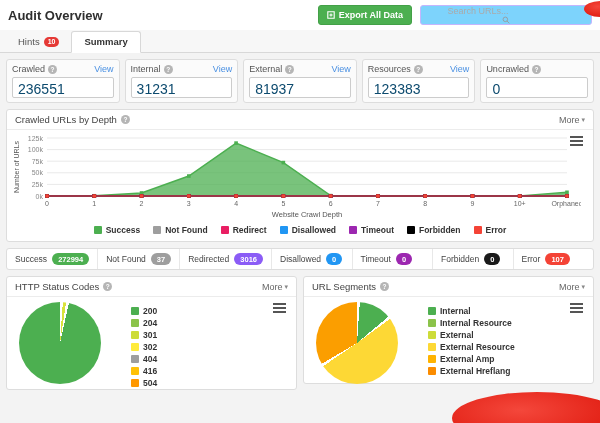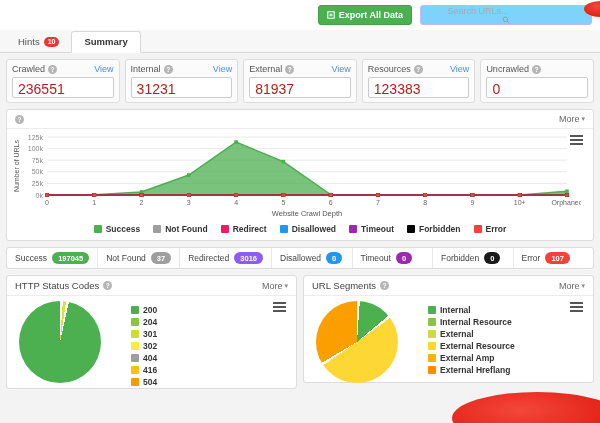--- a/index.html
+++ b/index.html
@@ -24,21 +24,21 @@
   .badge { background:#e53935; color:#fff; font-size:7px; font-weight:bold; border-radius:8px; padding:1.5px 4px; min-width:12px; text-align:center; }
 
   .content { padding:6px; }
 
   
   .cards { display:flex; gap:5px; margin-bottom:6px; }
   .card { flex:1; background:#fbfbfb; border:1px solid #ddd; border-radius:3px; padding:4px 5px; }
   .card-top { display:flex; justify-content:space-between; align-items:center; }
   .card-label { font-size:9px; color:#555; display:flex; align-items:center; gap:3px; }
   .view-link { font-size:9px; color:#4a90e2; cursor:pointer; }
-  .card-num { margin-top:3px; background:#fff; border:1px solid #ccc; border-radius:2px; padding:3px 5px; font-size:14px; color:#b91c1c; height:21px; }
+  .card-num { margin-top:3px; background:#fff; border:1px solid #ccc; border-radius:2px; padding:3px 5px; font-size:14px; color:#0c4a6e; height:21px; }
 
   .help { display:inline-flex; width:9px; height:9px; border-radius:50%; background:#b5b5b5; color:#fff;
           font-size:6.5px; font-weight:bold; align-items:center; justify-content:center; }
 
   
   .panel { background:#fff; border:1px solid #ddd; border-radius:3px; }
   .panel-head { display:flex; justify-content:space-between; align-items:center; padding:4px 8px; border-bottom:1px solid #ececec; }
   .panel-title { font-size:9.5px; color:#444; display:flex; align-items:center; gap:4px; }
   .more-link { font-size:9px; color:#666; cursor:pointer; display:flex; align-items:center; gap:2px; }
   .caret { font-size:7px; color:#888; }
@@ -74,20 +74,21 @@
               background:radial-gradient(ellipse at 40% 35%, #f4473b 0%, #e01b10 75%); }
   .red-blob.top { width:34px; height:16px; left:584px; top:1px; }
   .red-blob.bottom { width:170px; height:52px; left:452px; top:392px; }
 
   svg text { font-family:"Liberation Sans", sans-serif; }
 </style>
 </head>
 <body>
 
 <div class="tophdr">
+  <span class="page-title">Audit Overview</span>
   <span class="hdr-spacer"></span>
   <button class="btn-export">
     <svg width="8" height="8" viewBox="0 0 10 10">
         <path d="M1 1h8v8H1z" fill="none" stroke="#fff" stroke-width="1.4"></path>
         <path d="M3 5h4M5 3v4" stroke="#fff" stroke-width="1.4"></path>
       </svg>
     <span>Export All Data</span>
   </button>
   <div class="searchbox">
     <input type="text" placeholder="Search URLs..." style="">
@@ -158,20 +159,21 @@
             <span class="help">?</span>
           </span>
         </div>
       <div class="card-num">0</div>
     </div>
   </div>
 
   <div class="panel depth-panel">
     <div class="panel-head">
       <span class="panel-title">
+          <span>Crawled URLs by Depth</span>
           <span class="help">?</span>
         </span>
       <span class="more-link">
           <span>More</span>
           <span class="caret">▾</span>
         </span>
     </div>
     <div class="chart-wrap">
       <span class="burger">
           <i></i>
@@ -327,21 +329,21 @@
             <span class="sw" style="background: rgb(244, 67, 54);"></span>
             <span>Error</span>
           </div>
         </div>
     </div>
   </div>
 
   <div class="statusbar" id="status-bar">
       <div class="sb-cell">
         <span class="sb-label">Success</span>
-        <span class="pill" style="background: rgb(76, 175, 80);">197045</span>
+        <span class="pill" style="background: rgb(76, 175, 80);">272994</span>
       </div>
       <div class="sb-cell">
         <span class="sb-label">Not Found</span>
         <span class="pill" style="background: rgb(158, 158, 158);">37</span>
       </div>
       <div class="sb-cell">
         <span class="sb-label">Redirected</span>
         <span class="pill" style="background: #8b5cf6;">3016</span>
       </div>
       <div class="sb-cell">

